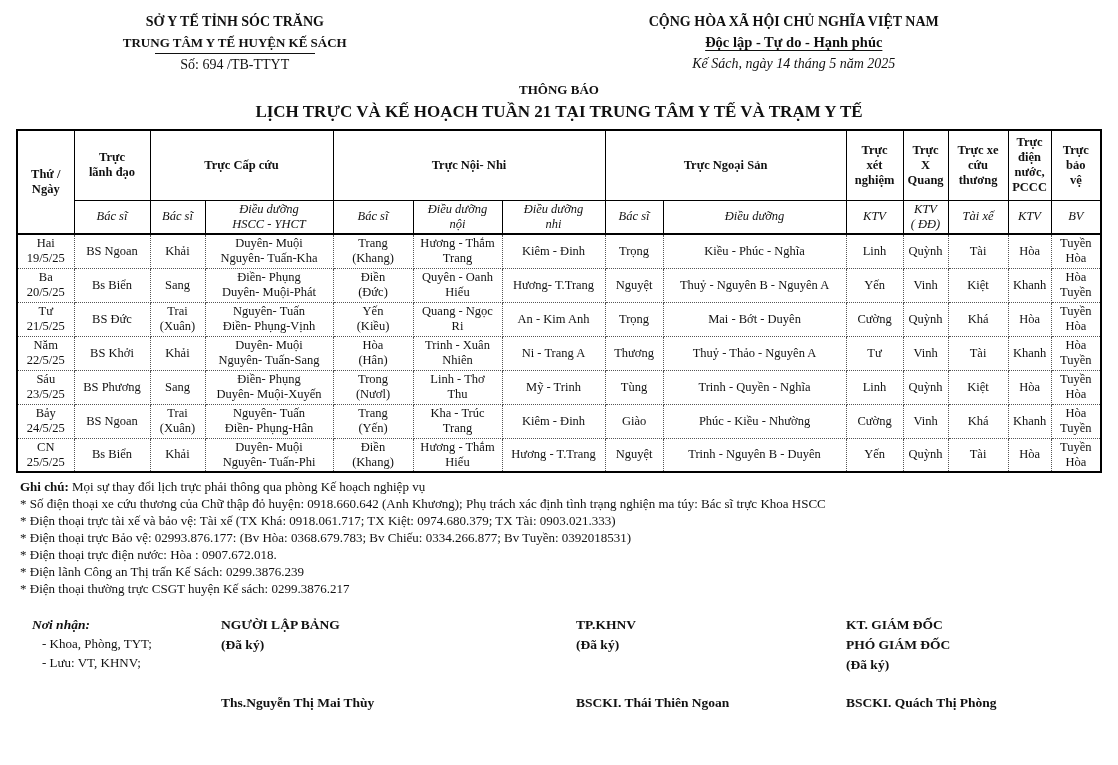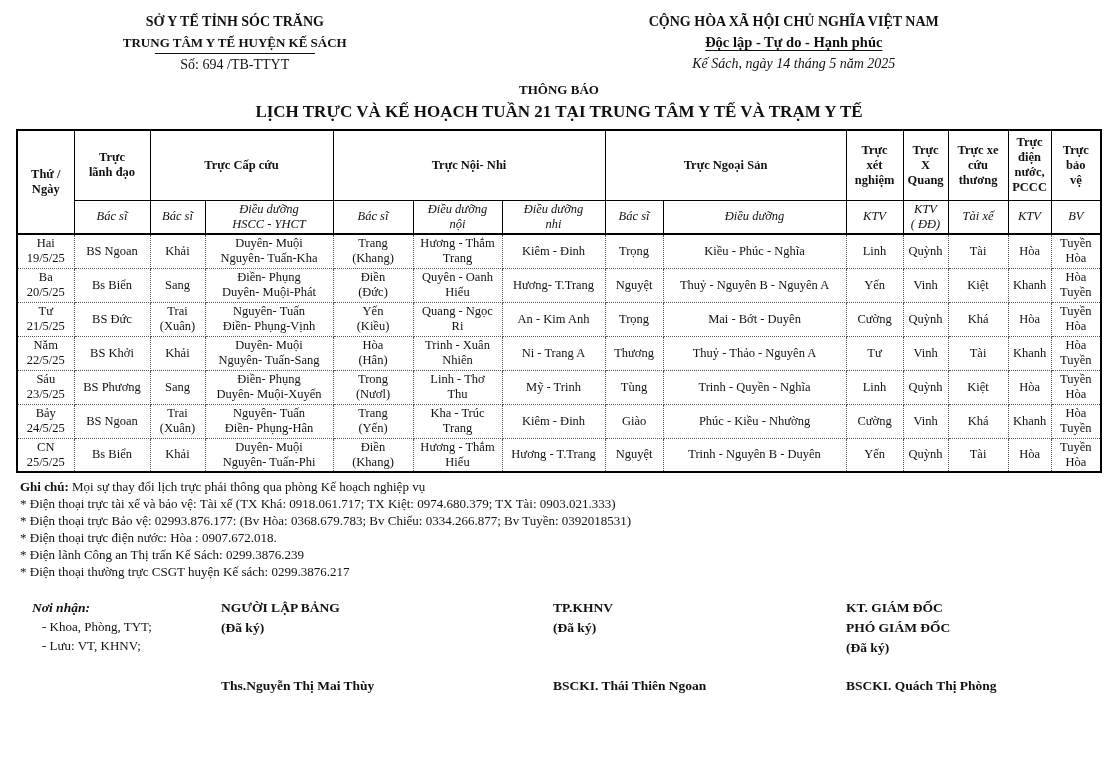--- a/index.html
+++ b/index.html
@@ -46,21 +46,21 @@
   
   .notes { margin:5px 0 0 20px; font-size:13px; line-height:17px; }
   .notes .lead b { font-weight:bold; }
   
   .footer { position:relative; height:140px; margin-top:16px; }
   .noi-nhan { position:absolute; left:32px; top:2px; font-size:13px; line-height:19px; }
   .noi-nhan .nn-label { font-weight:bold; font-style:italic; font-size:13.5px; }
   .noi-nhan .nn-item { padding-left:10px; }
   .sig { position:absolute; top:2px; text-align:left; height:110px; }
   .sig-1 { left:221px; width:240px; }
-  .sig-2 { left:553px; width:240px;font-family:Liberation Serif, serif; }
+  .sig-2 { left:576px; width:240px;font-family:Liberation Serif, serif; }
   .sig-3 { left:846px; width:240px; }
   .sig-title { font-weight:bold; font-size:13.5px; line-height:20px; }
   .sig-signed { font-weight:bold; font-size:13.5px; line-height:20px; }
   .sig-name { position:absolute; top:80px; left:0; right:0; font-weight:bold; font-size:13.5px; }
 </style>
 </head>
 <body>
 
 <div class="page">
 
@@ -295,20 +295,21 @@
           <td>Hòa</td>
           <td>Tuyền
 Hòa</td>
         </tr>
       </tbody>
   </table>
 
   <div class="notes">
     <div class="lead"><b>Ghi chú:</b><span> Mọi sự thay đổi lịch trực phải thông qua phòng Kế hoạch nghiệp vụ</span></div>
     <div id="note-lines">
+        <div>* Số điện thoại xe cứu thương của Chữ thập đỏ huyện: 0918.660.642 (Anh Khương); Phụ trách xác định tình trạng nghiện ma túy: Bác sĩ trực Khoa HSCC</div>
         <div>* Điện thoại trực tài xế và bảo vệ: Tài  xế (TX  Khá: 0918.061.717;  TX Kiệt: 0974.680.379; TX Tài: 0903.021.333)</div>
         <div>* Điện thoại trực Bảo vệ: 02993.876.177: (Bv Hòa: 0368.679.783; Bv Chiếu: 0334.266.877; Bv Tuyền: 0392018531)</div>
         <div>* Điện thoại trực điện nước: Hòa : 0907.672.018.</div>
         <div>* Điện lãnh Công an Thị trấn Kế Sách: 0299.3876.239</div>
         <div>* Điện thoại thường trực CSGT huyện Kế sách: 0299.3876.217</div>
       </div>
   </div>
 
   <div class="footer">
     <div class="noi-nhan">

